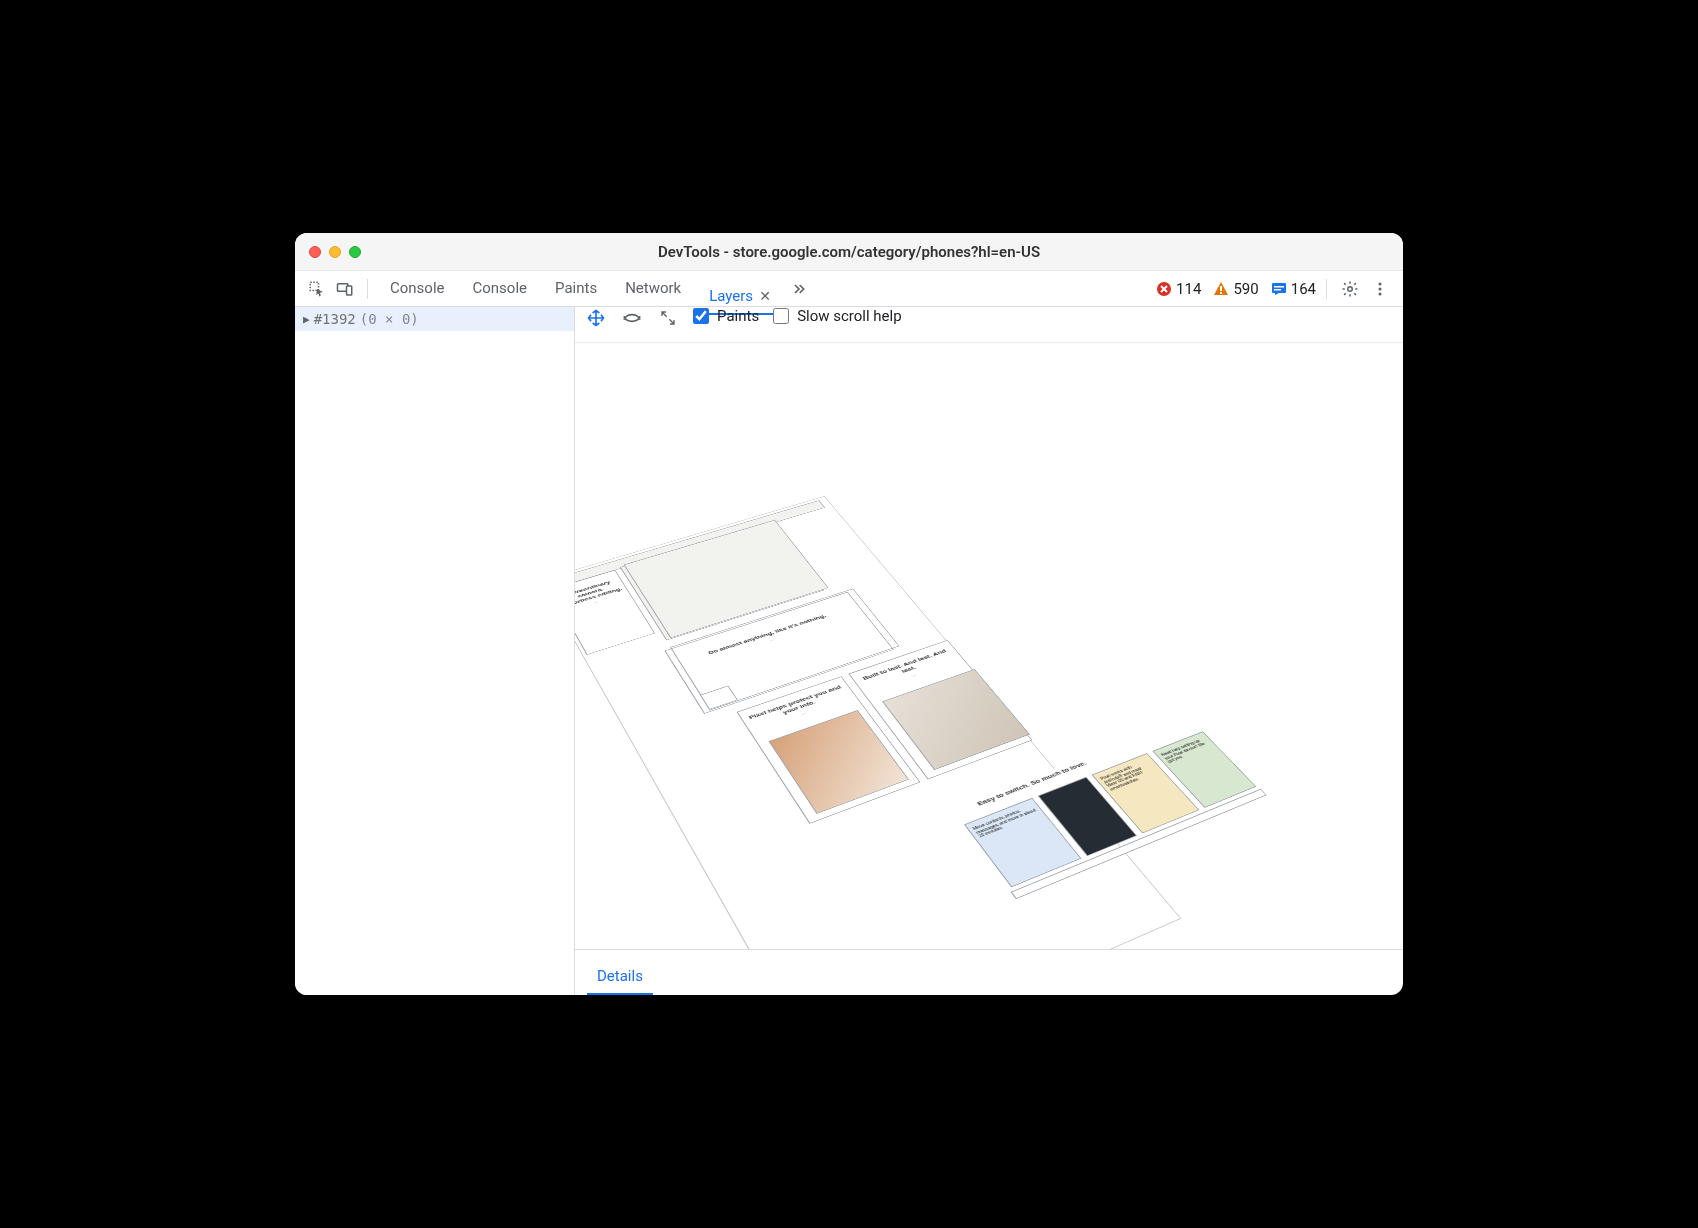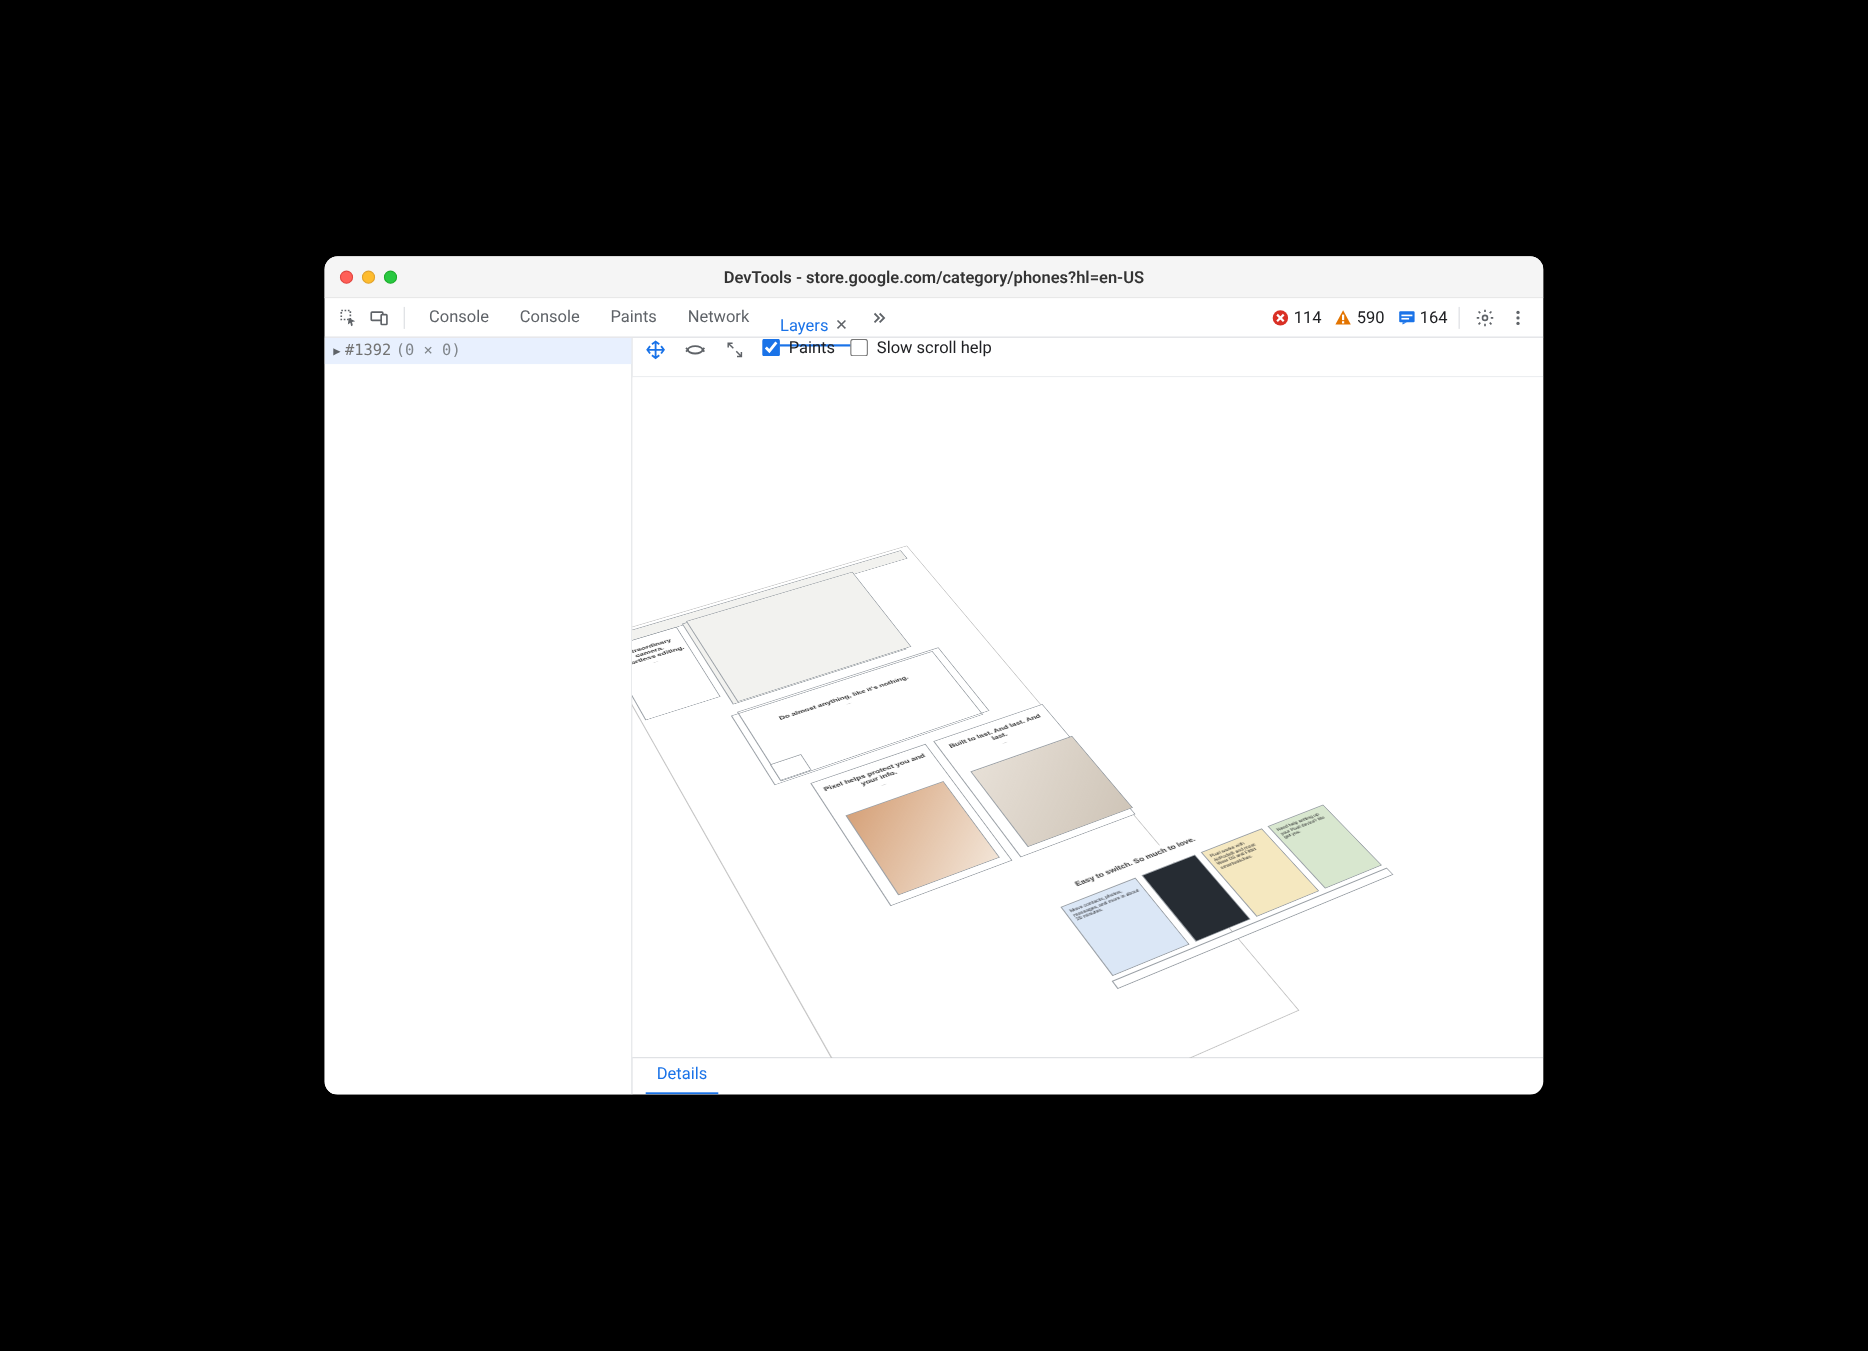--- a/index.html
+++ b/index.html
@@ -173,21 +173,21 @@
   .card.green { background: #d8e7cf; }
 
   .phone-img {
     position: absolute;
     border: 1px solid #9aa0a6;
     background: linear-gradient(135deg, #d6a27a, #f2e4d6);
   }
   .phone-img.b { background: linear-gradient(135deg, #e7e0d7, #cfc5b8); }
 
   .bottom-tabs {
-    height: 34px;
+    height: 46px;
     border-top: 1px solid #dadce0;
     display: flex;
     align-items: flex-end;
     padding: 0 12px;
   }
   .btab {
     padding: 8px 10px;
     color: #1a73e8;
     border-bottom: 2px solid #1a73e8;
     font-size: 15px;

